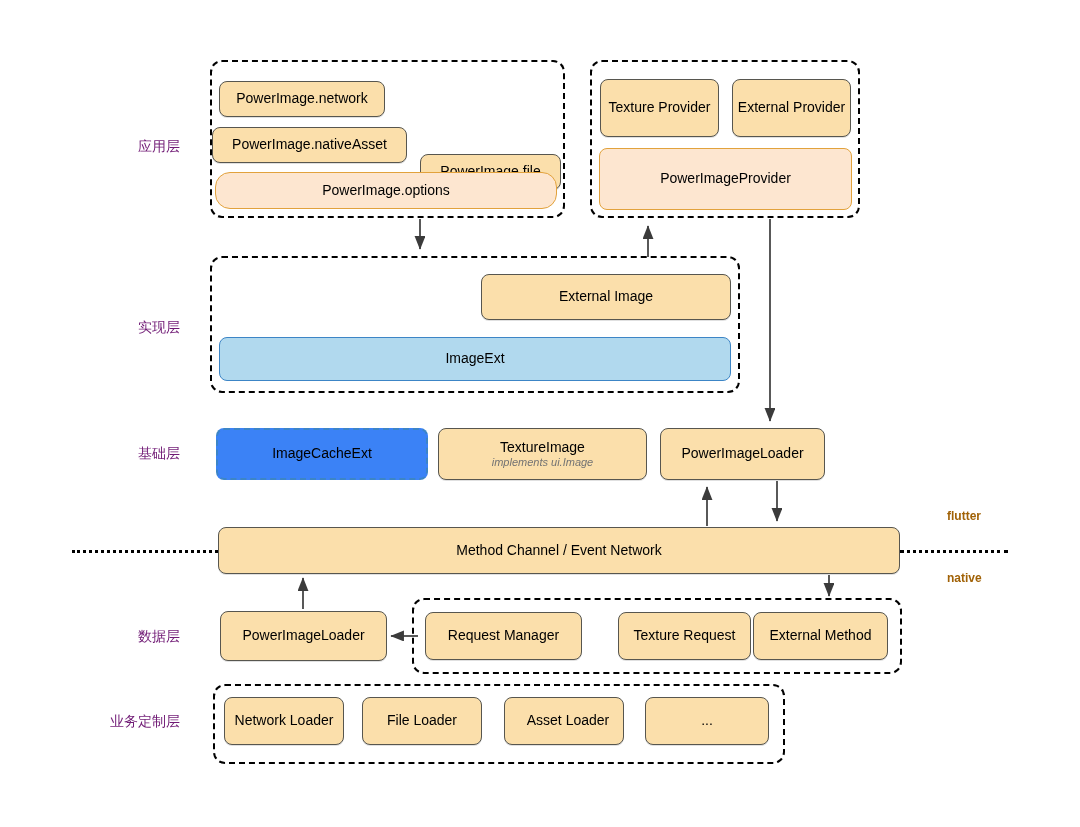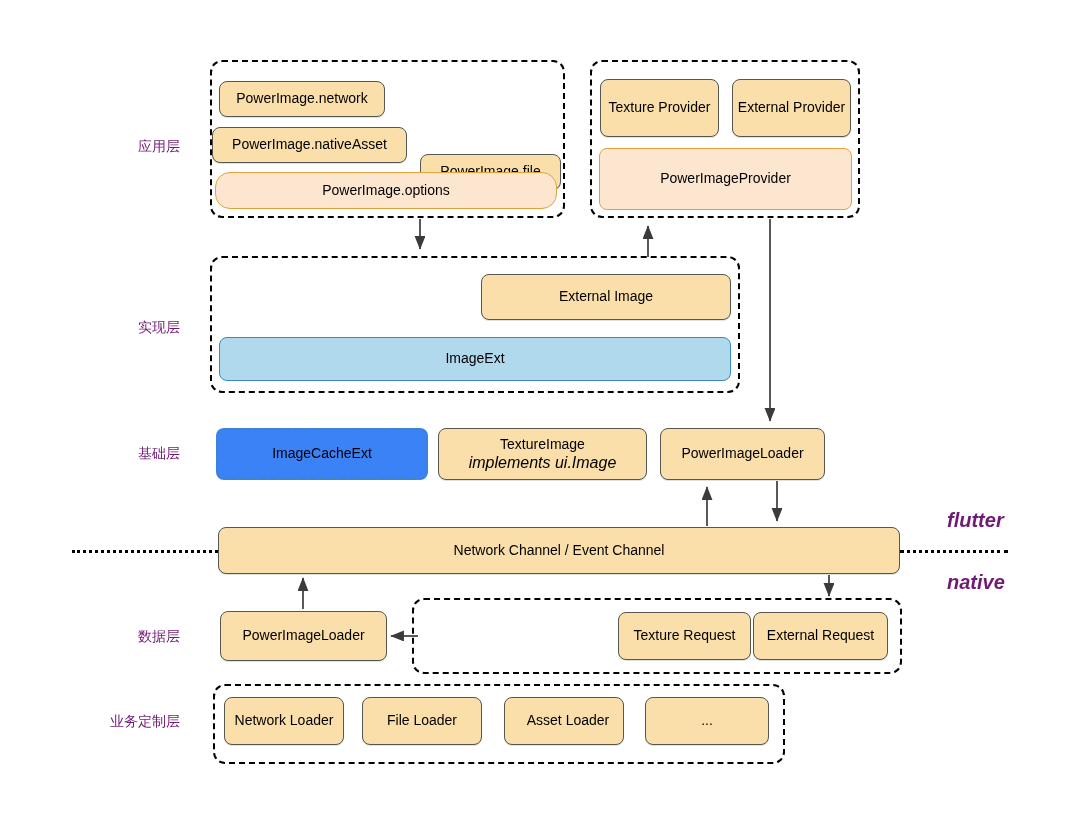--- a/index.html
+++ b/index.html
@@ -65,31 +65,30 @@
     background:#b1d9ee;
     border:1.6px solid #3c85c6;
   }
   
   .node.blue-dashed{
     background:#3b82f6;
     border:2px dashed #3c85c6;
   }
   .node .sub{
     font-style:italic;
-    font-size:16px;
-    color:#000000;
+    font-size:11px;
+    color:#737373;
   }
 
   
   .side-label{
     position:absolute;
-    font-style:italic;
     font-weight:bold;
-    font-size:20px;
-    color:#701a75;
+    font-size:12px;
+    color:#a16207;
     white-space:nowrap;
   }
 
   
   .dotline{
     position:absolute;
     height:0;
     border-top:3px dotted #000000;
   }
 
@@ -151,30 +150,31 @@
   </div>
 
   <div class="node peach" style="left:660px; top:428px; width:165px; height:52px;">PowerImageLoader</div>
 
   <div class="dotline" style="left:72px; top:550px; width:146px;"></div>
   <div class="dotline" style="left:900px; top:550px; width:108px;"></div>
 
   <div class="side-label" style="left:947px; top:509px;">flutter</div>
   <div class="side-label" style="left:947px; top:571px;">native</div>
 
-  <div class="node peach" style="left:218px; top:527px; width:682px; height:47px;">Network Channel / Event Channel</div>
+  <div class="node peach" style="left:218px; top:527px; width:682px; height:47px;">Method Channel / Event Network</div>
 
   <div class="node peach" style="left:220px; top:611px; width:167px; height:50px;">PowerImageLoader</div>
 
   <div class="group" style="left:412px; top:598px; width:490px; height:76px;"></div>
 
+  <div class="node peach" style="left:425px; top:612px; width:157px; height:48px;">Request Manager</div>
 
   <div class="node peach" style="left:601px; top:612px; width:133px; height:48px;margin-left:17px;">Texture Request</div>
 
-  <div class="node peach" style="left:753px; top:612px; width:135px; height:48px;">External Request</div>
+  <div class="node peach" style="left:753px; top:612px; width:135px; height:48px;">External Method</div>
 
   <div class="group" style="left:213px; top:684px; width:572px; height:80px;"></div>
 
   <div class="node peach" style="left:224px; top:697px; width:120px; height:48px;">Network Loader</div>
 
   <div class="node peach" style="left:362px; top:697px; width:120px; height:48px;">File Loader</div>
 
   <div class="node peach" style="left:504px; top:697px; width:120px; height:48px;padding-left:12px;">Asset Loader</div>
 
   <div class="node peach" style="left:645px; top:697px; width:124px; height:48px;">...</div>

